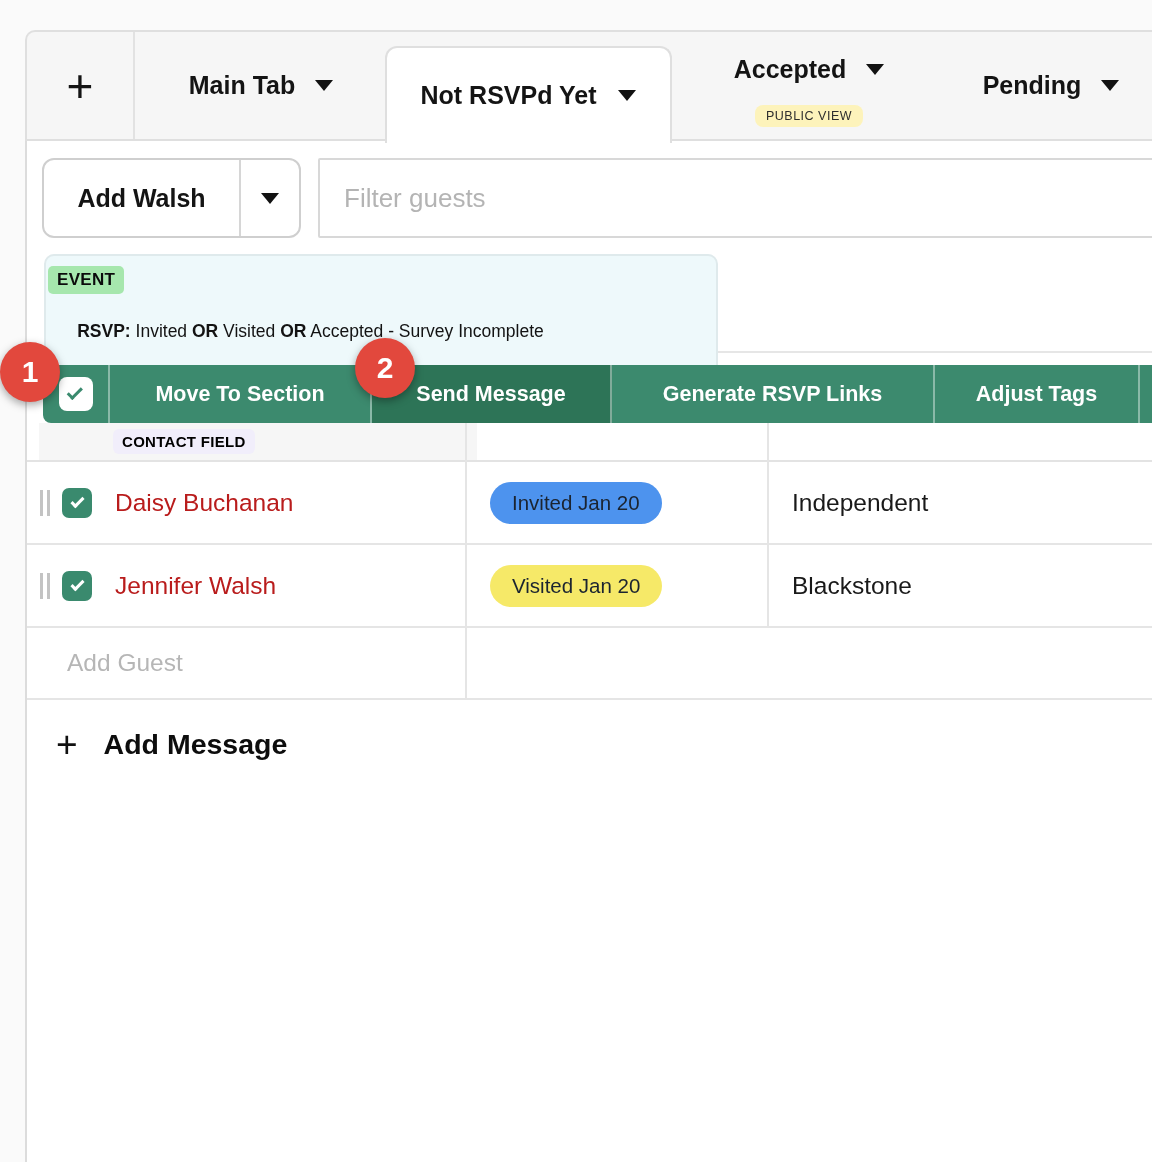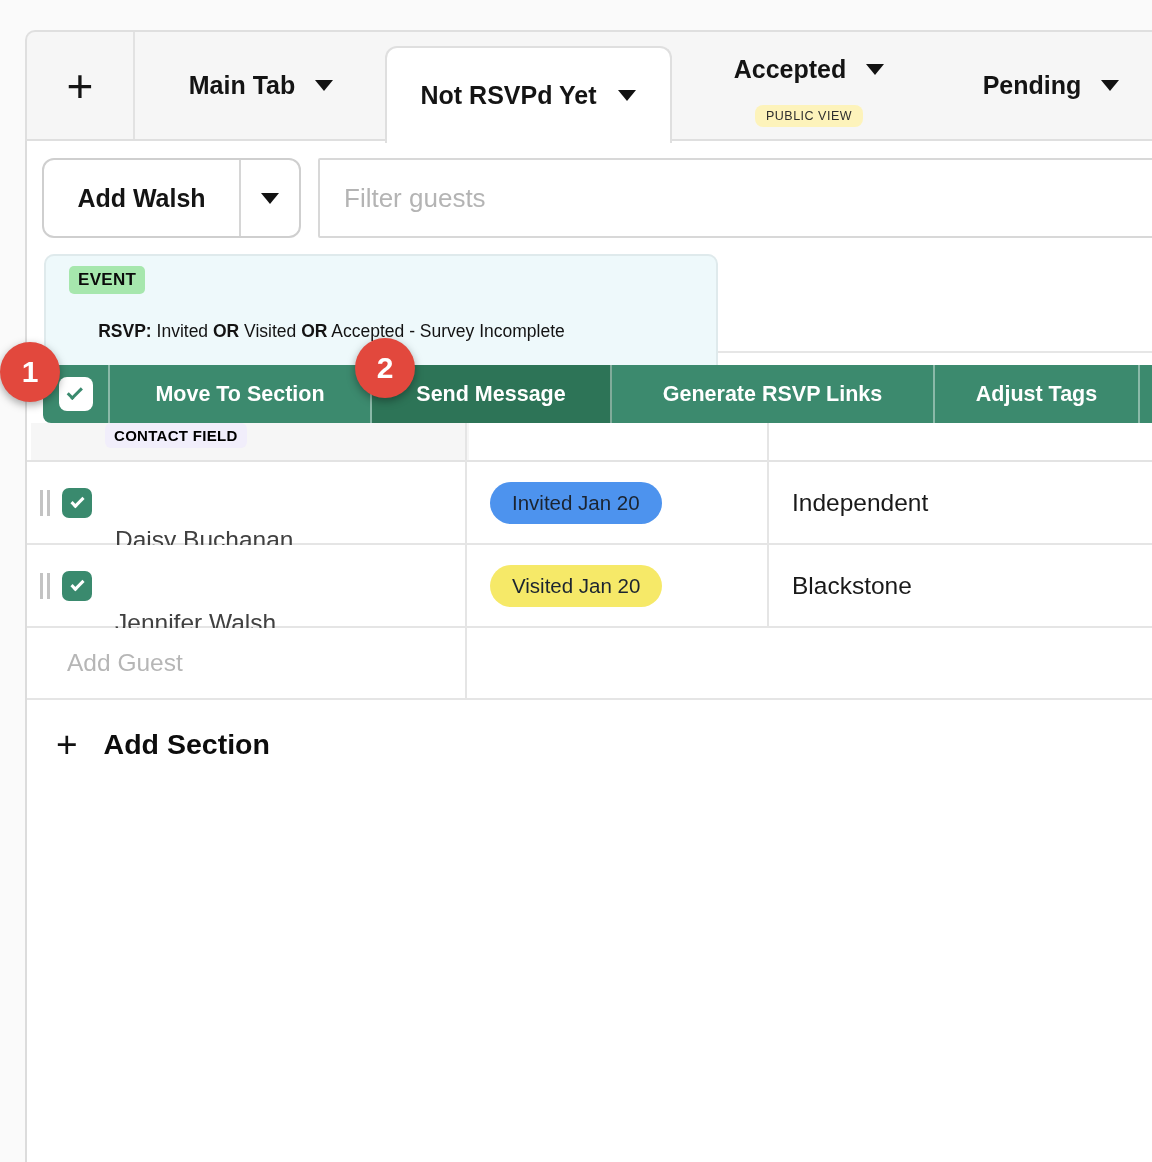--- a/index.html
+++ b/index.html
@@ -46,21 +46,21 @@
   .add-guests-divider { width:2px; background:#d6d6d6; }
   .add-guests-caret { width:58px; display:flex; align-items:center; justify-content:center; cursor:pointer; }
   .filter-input { position:absolute; left:318px; top:158px; width:836px; height:80px;
     background:#fff; border:2px solid #d8d8d8; border-radius:2px; padding:0 24px;
     font-family:"Liberation Sans","DejaVu Sans",sans-serif; font-size:26px; color:#333; z-index:2; }
   .filter-input::placeholder { color:#b4b4b4; }
 
   
   .filter-chip { position:absolute; left:44px; top:254px; width:674px; min-height:82px;
     background:#eef9fb; border:2px solid #dfeaec; border-radius:10px;
-    padding:10px 23px 12px; z-index:2; cursor:pointer; }
+    padding:10px 2px 12px; z-index:2; cursor:pointer; }
   .event-badge { display:inline-block; background:#a6e7ad; color:#0b0b0b;
     font-size:17px; font-weight:700; letter-spacing:.3px; padding:4px 9px; border-radius:5px; }
   .chip-rule { margin-top:6px; font-size:17.5px; color:#131313; white-space:pre-wrap; }
   .chip-rule .b { font-weight:700; }
 
   
   .table-top-border { position:absolute; left:27px; top:351px; right:0; height:2px; background:#e6e6e6; }
   .bulk-toolbar { position:absolute; left:43px; top:365px; width:1109px; height:58px;
     background:#3c8a6e; border-radius:8px 0 0 8px; display:flex; color:#fff; z-index:3; }
   .seg { display:flex; align-items:center; justify-content:center;
@@ -71,43 +71,43 @@
   .seg-generate { width:323px;align-items:center; }
   .seg-adjust { width:205px; }
   .seg-rest { flex:1; border-right:none; }
   .toolbar-checkbox { width:34px; height:34px; background:#fff; border-radius:8px;
     display:flex; align-items:center; justify-content:center; cursor:pointer; }
   .check-glyph { width:15px; height:8px; border-left:3.5px solid #3a8a6e; border-bottom:3.5px solid #3a8a6e;
     transform:rotate(-45deg) translate(1px,-2px); }
 
   .header-row { position:absolute; left:27px; top:423px; width:1125px; height:39px;
     background:#fff; border-bottom:2px solid #e3e3e3; z-index:1; }
-  .header-cell1 { position:absolute; left:4px; top:0; width:438px; height:100%; background:#f6f6f6;
-    display:flex; align-items:flex-start; }
+  .header-cell1 { position:absolute; left:12px; top:0; width:438px; height:100%; background:#f6f6f6;
+    display:flex; align-items:center; }
   .contact-field-label { margin-left:74px; font-size:15px; font-weight:700; letter-spacing:.3px;
     color:#000; background:#f1eefb; padding:4px 9px; border-radius:6px; cursor:pointer; }
 
   .col-divider { position:absolute; width:2px; background:#e5e5e5; z-index:1; }
   .divider-1 { left:465px; top:423px; height:277px; }
   .divider-2 { left:767px; top:423px; height:205px; }
 
   .guest-row { position:absolute; left:27px; width:1125px; height:83px;
     border-bottom:2px solid #e5e5e5; background:#fff; }
   .row-daisy { top:462px; }
   .row-jennifer { top:545px; }
   .drag-handle { position:absolute; left:9px; top:50%; transform:translateY(-50%);
     display:flex; gap:4px; cursor:grab; padding:4px; }
   .drag-bar { width:3px; height:26px; background:#c3c3c3; }
   .row-checkbox { position:absolute; left:35px; top:50%; transform:translateY(-50%);
     width:30px; height:30px; background:#3a8a6e; border-radius:7px;
     display:flex; align-items:center; justify-content:center; cursor:pointer; }
   .row-check-glyph { width:13px; height:7px; border-left:3px solid #fff; border-bottom:3px solid #fff;
     transform:rotate(-45deg) translate(1px,-1px); }
   .guest-name { position:absolute; left:88px; top:50%; transform:translateY(-50%);
-    font-size:24.5px; color:#404040; cursor:text;margin-top:37px; }
+    font-size:24.5px; color:#b91c1c; cursor:text; }
   .status-pill { position:absolute; left:463px; top:50%; transform:translateY(-50%);
     height:42px; line-height:42px; padding:0 22px; border-radius:21px;
     font-size:20.5px; color:#1b2430; cursor:pointer; }
   .org-cell { position:absolute; left:765px; top:50%; transform:translateY(-50%);
     font-size:24.5px; color:#191919; cursor:text; }
 
   .add-guest-row { position:absolute; left:27px; top:628px; width:1125px; height:72px;
     border-bottom:2px solid #e5e5e5; background:#fff; display:flex; align-items:center; cursor:text; }
   .add-guest-placeholder { margin-left:40px; font-size:24.5px; color:#b6b6b6; }
 
@@ -228,18 +228,18 @@
     <span class="status-pill" style="background-color: rgb(246, 233, 104);">Visited Jan 20</span>
     <span class="org-cell">Blackstone</span>
   </div>
 
   <div class="add-guest-row">
     <span class="add-guest-placeholder">Add Guest</span>
   </div>
 
   <div class="add-section-row">
     <span class="add-section-plus">+</span>
-    <span class="add-section-label">Add Section</span>
+    <span class="add-section-label">Add Message</span>
   </div>
 
   <div class="anno-badge anno-1">1</div>
   <div class="anno-badge anno-2">2</div>
 </div>
 
 </body></html>

